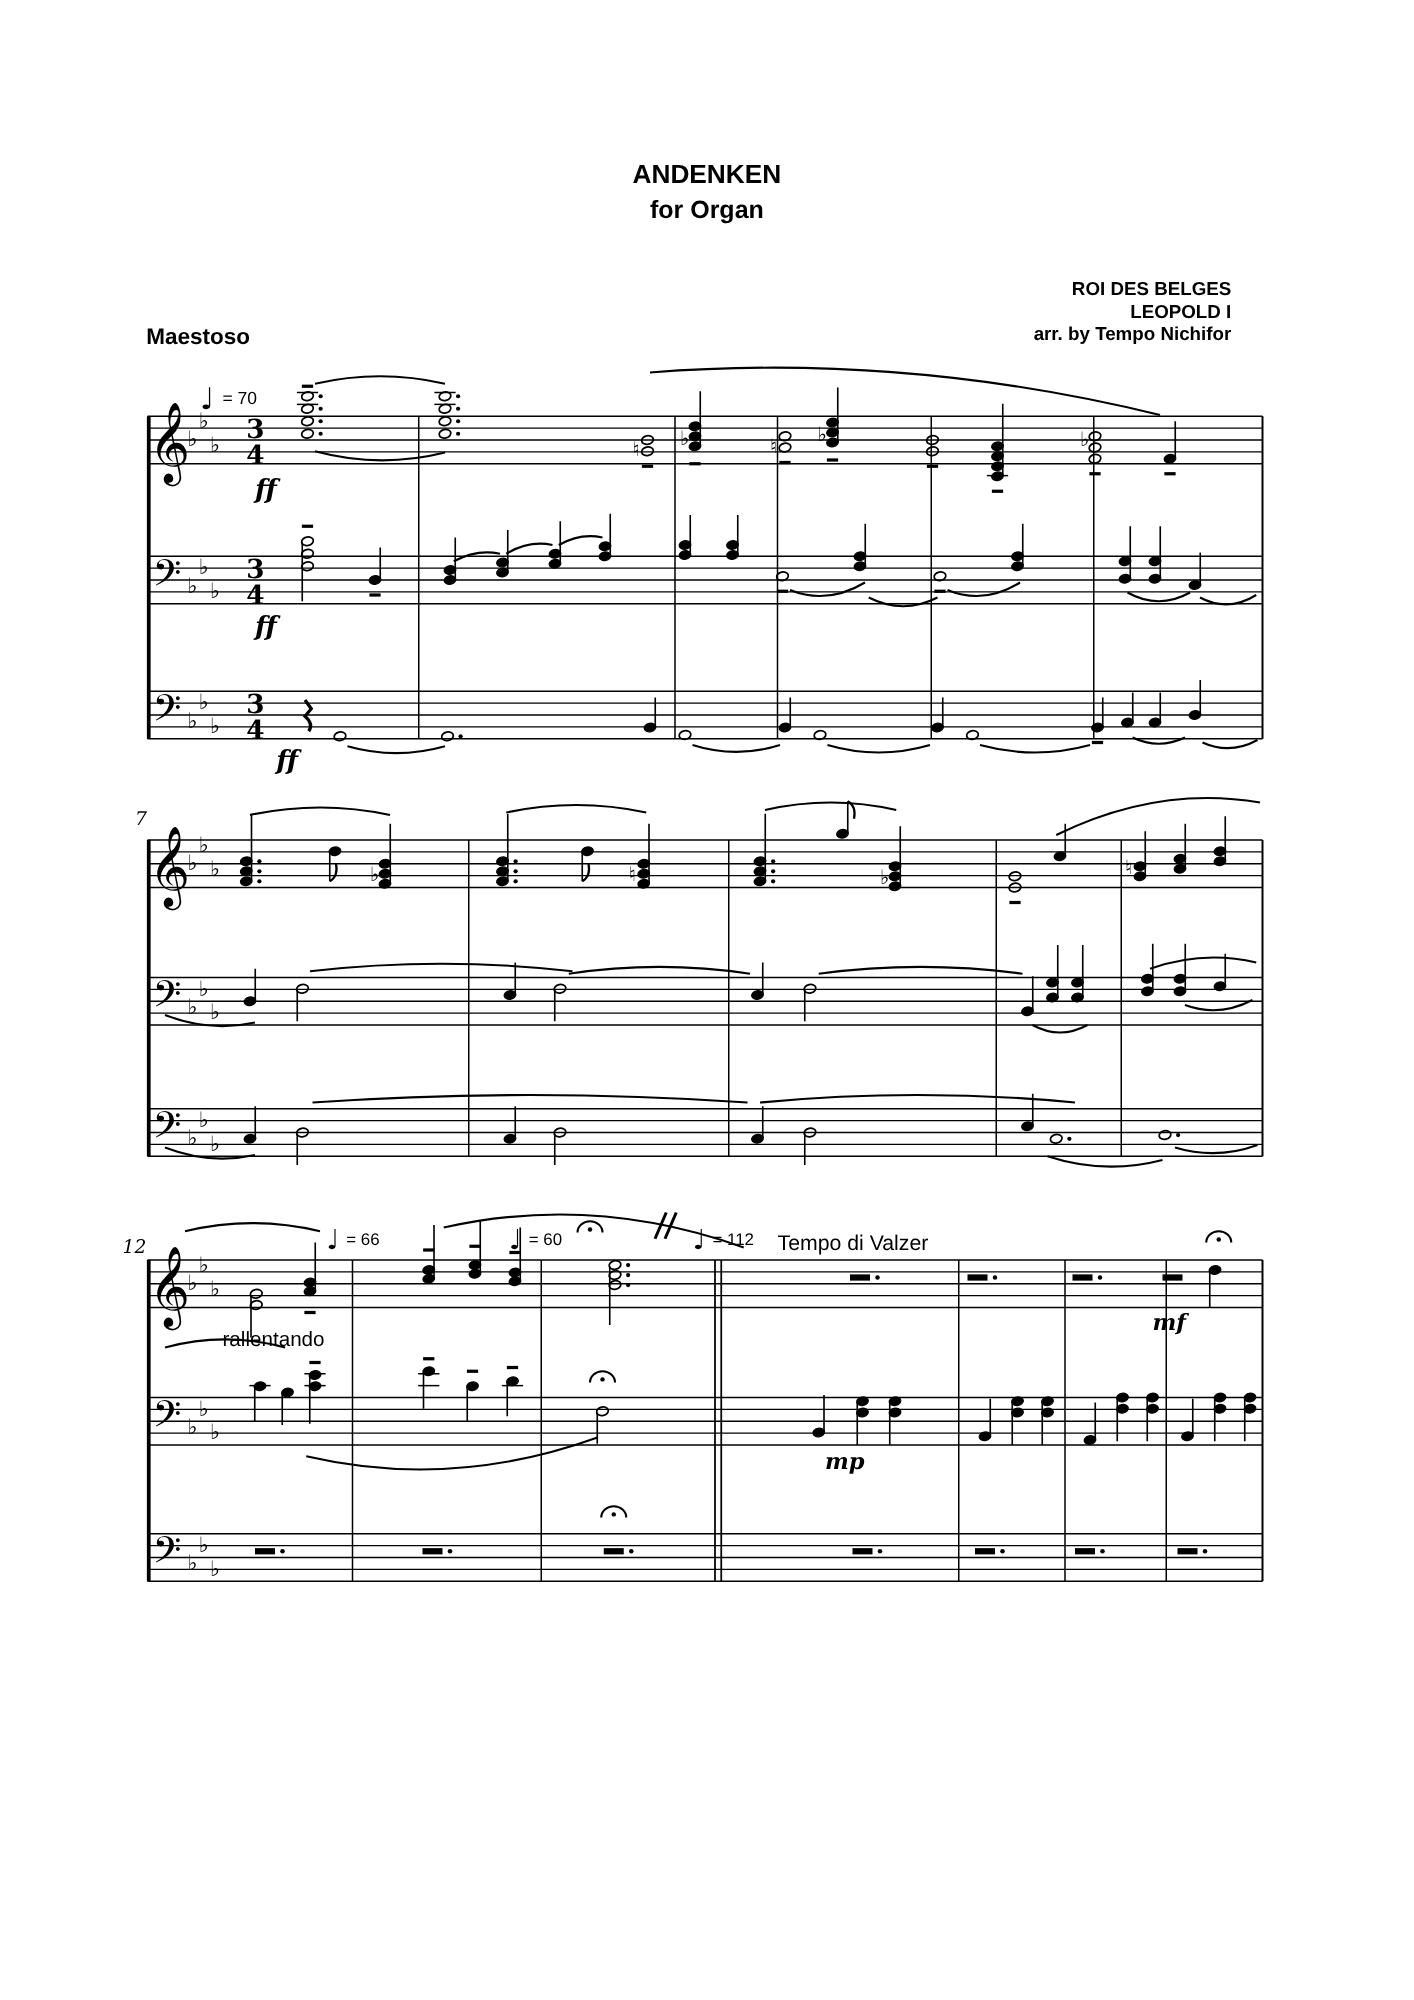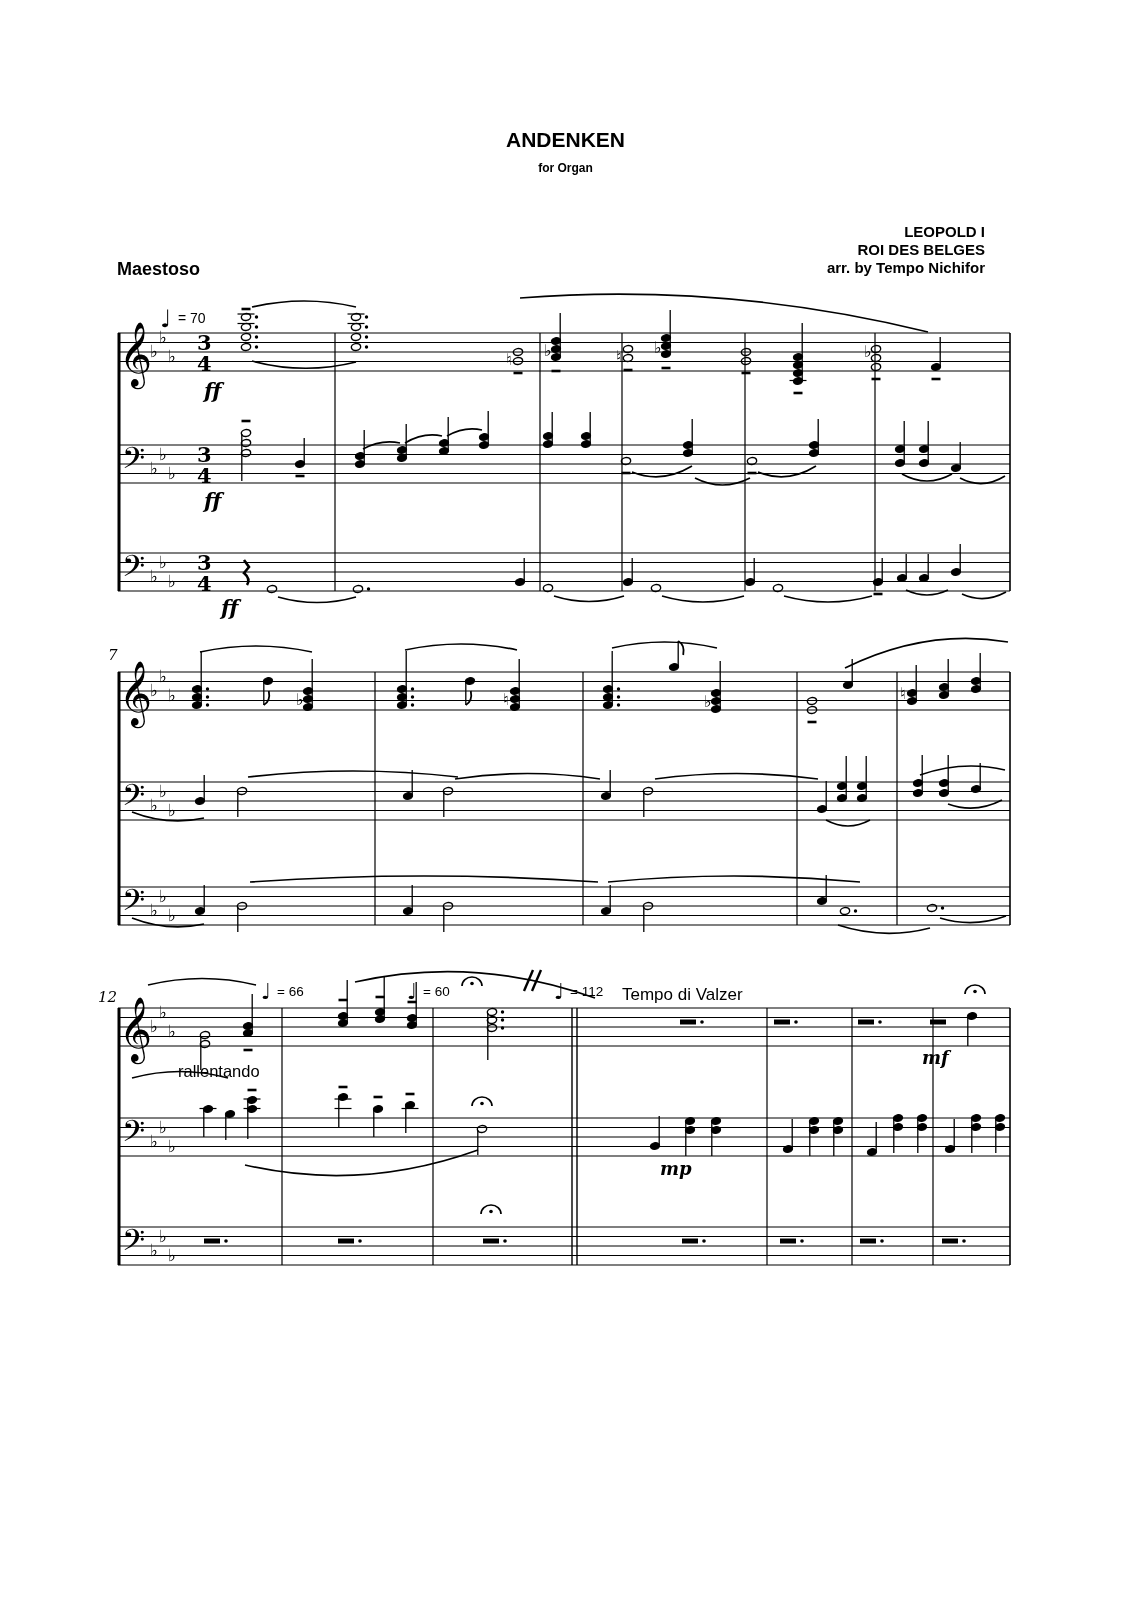--- a/index.html
+++ b/index.html
@@ -1,36 +1,36 @@
 <!DOCTYPE html>
 <html><head>
 <meta charset="utf-8">
 <style>
   html,body{margin:0;padding:0;background:#888;}
   .page{position:relative;width:1131px;height:1600px;background:#ffffff;margin:0 auto;
         font-family:"Liberation Sans",sans-serif;color:#000;overflow:hidden;padding-left:24px;}
   .titleblock{position:absolute;top:126px;left:0;width:1131px;text-align:center;line-height:28px;}
   .t1{font-size:21px;font-weight:bold;}
-  .t2{font-size:12px;font-weight:bold;}
+  .t2{font-size:20px;font-weight:bold;}
   .credits{position:absolute;top:223px;left:0;width:985px;text-align:right;line-height:18px;
            font-size:15px;font-weight:bold;}
   .maestoso{position:absolute;top:259px;left:117px;font-size:18px;font-weight:bold;}
   svg.score{position:absolute;left:0;top:0;}
 </style>
 </head>
 <body>
 
 <div class="page">
   <div class="titleblock">
     <div class="t1">ANDENKEN</div>
     <div class="t2">for Organ</div>
   </div>
   <div class="credits">
+    <div>ROI DES BELGES</div>
     <div>LEOPOLD I</div>
-    <div>ROI DES BELGES</div>
     <div>arr. by Tempo Nichifor</div>
   </div>
   <div class="maestoso">Maestoso</div>
   <svg class="score" id="score" width="1131" height="1600" viewBox="0 0 1131 1600">
       <line x1="118" y1="333" x2="1010" y2="333" stroke="#000" stroke-width="1.1"></line>
       <line x1="118" y1="342.5" x2="1010" y2="342.5" stroke="#000" stroke-width="1.1"></line>
       <line x1="118" y1="352" x2="1010" y2="352" stroke="#000" stroke-width="1.1"></line>
       <line x1="118" y1="361.5" x2="1010" y2="361.5" stroke="#000" stroke-width="1.1"></line>
       <line x1="118" y1="371" x2="1010" y2="371" stroke="#000" stroke-width="1.1"></line>
       <line x1="118" y1="445" x2="1010" y2="445" stroke="#000" stroke-width="1.1"></line>

